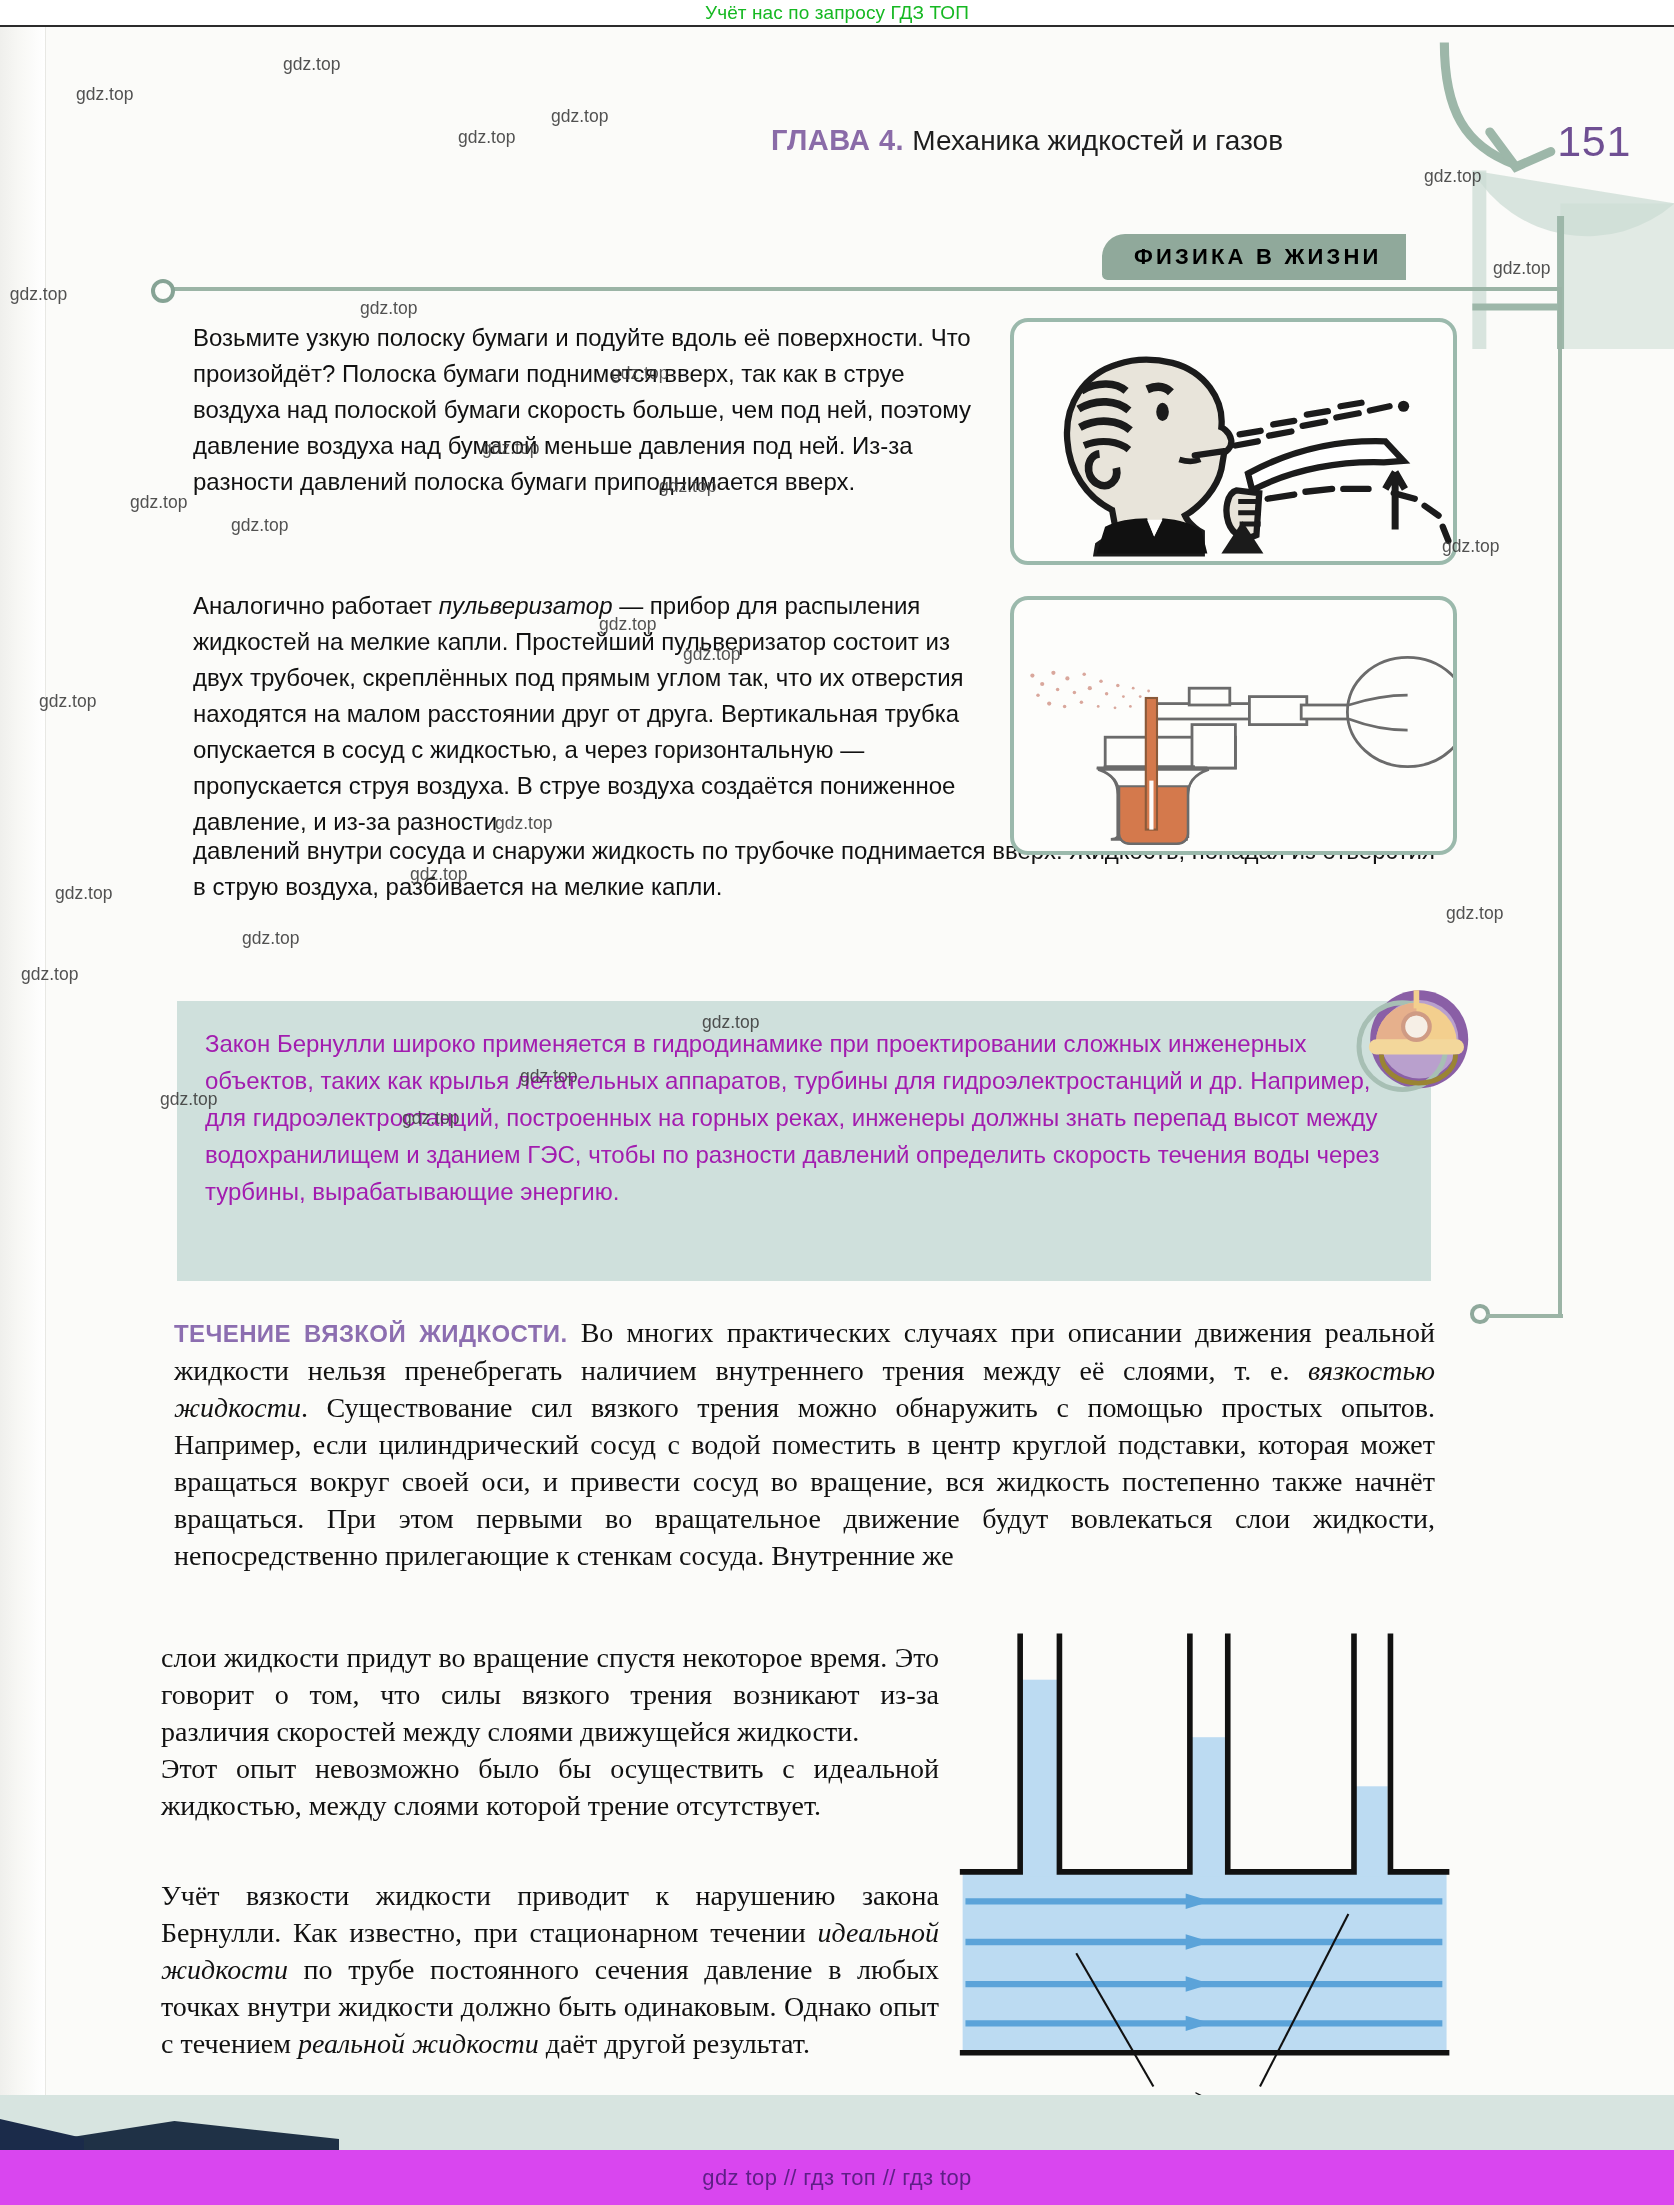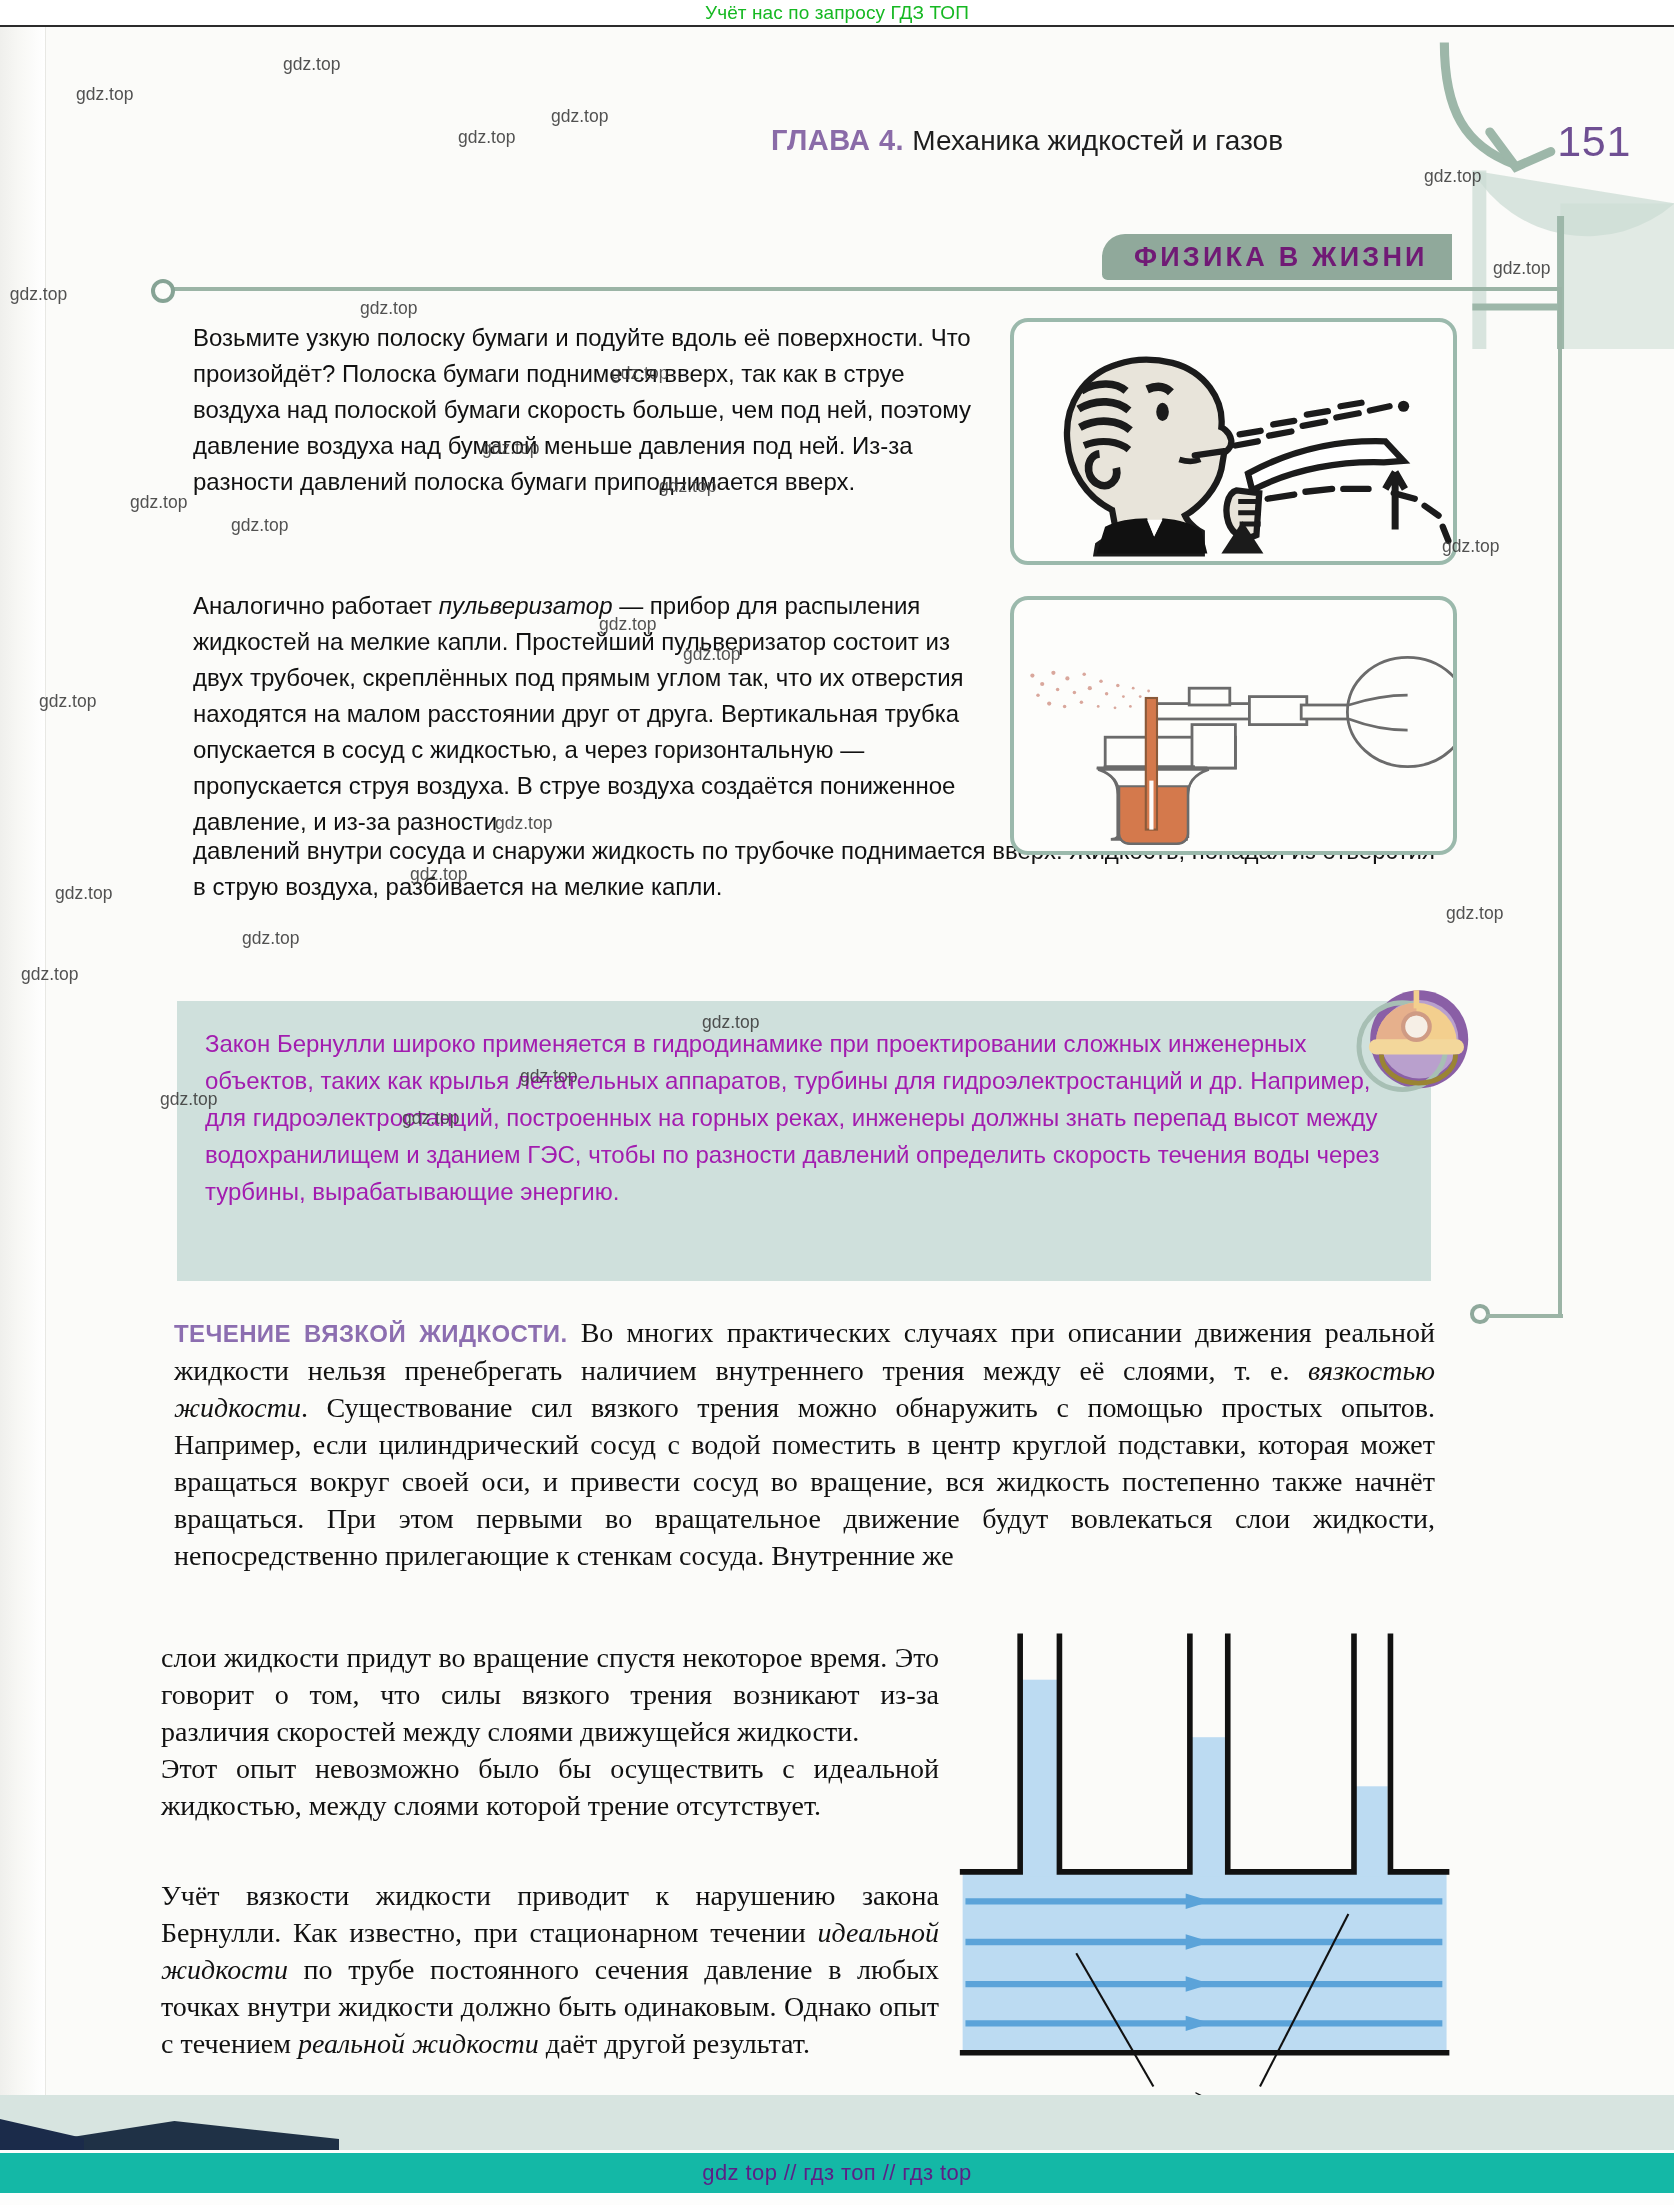--- a/index.html
+++ b/index.html
@@ -47,21 +47,21 @@
   .page-number { position:absolute; right:43px; top:90px; color:#6f4f93;
                  font-size:43px; font-family:"Liberation Sans", sans-serif; letter-spacing:0.7px; }
 
   
   .deco { position:absolute; pointer-events:none; }
 
   
   .badge { position:absolute; left:1102px; top:207px; height:46px; padding:0 24px 0 32px;
            background:#90a99b; border-top-left-radius:23px; border-bottom-left-radius:5.6px;
            display:flex; align-items:center; }
-  .badge span { color:#701a75; font-size:27px; font-weight:bold; letter-spacing:3.2px;
+  .badge span { color:#000000; font-size:22px; font-weight:bold; letter-spacing:3.2px;
                 font-family:"Liberation Sans", sans-serif; }
 
   
   .frame-line-top { position:absolute; left:174px; top:260px; width:1387px; height:3.5px; background:#9bb4a6; }
   .frame-line-right{ position:absolute; left:1558px; top:260px; width:3.5px; height:1030px; background:#9bb4a6; }
   .node-left { position:absolute; left:151px; top:252px; width:24px; height:24px;
                border:4.9px solid #86a395; border-radius:50%; background:#fcfcfa; }
   .node-right{ position:absolute; left:1470px; top:1277px; width:19.6px; height:19.6px;
                border:4.2px solid #8fa99c; border-radius:50%; background:#fcfcfa; }
   .frame-line-bot { position:absolute; left:1486px; top:1287px; width:77px; height:3.5px; background:#9bb4a6; }
@@ -104,22 +104,22 @@
   .indent { text-indent:28px; }
 
   
   .diagram { position:absolute; left:950px; top:1598px; width:505px; height:533px; }
 
   
   .wm { position:absolute; font-family:"Liberation Sans", sans-serif; font-size:17.5px;
         color:#3a3a3a; opacity:.88; white-space:nowrap; pointer-events:none; }
 
   
-  .footer { position:absolute; left:0; bottom:12px; width:1674px; height:40px;
-            display:flex; align-items:center; justify-content:center; background:#14b8a6; }
+  .footer { position:absolute; left:0; bottom:0; width:1674px; height:55px;
+            display:flex; align-items:center; justify-content:center; background:#d946ef; }
   .footer span { color:#5d1f86; font-size:22px; letter-spacing:0.4px;
                  font-family:"Liberation Sans", sans-serif; }
   em { font-style:italic; }
 </style>
 </head>
 <body>
 
 <div id="page">
 
   <div class="promo-banner">

